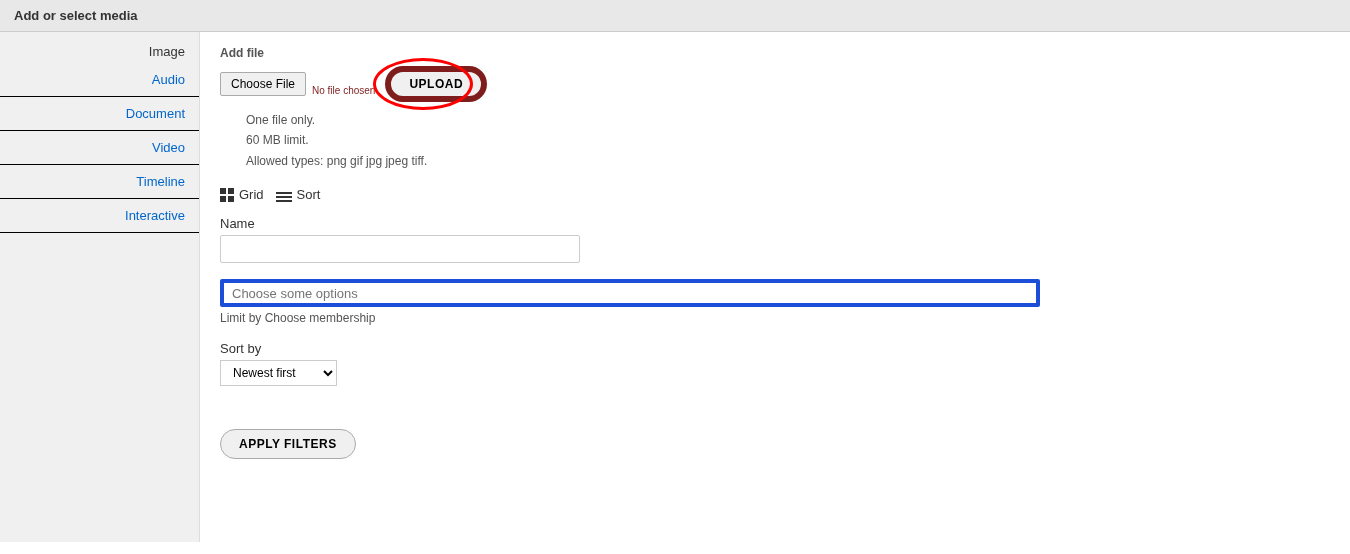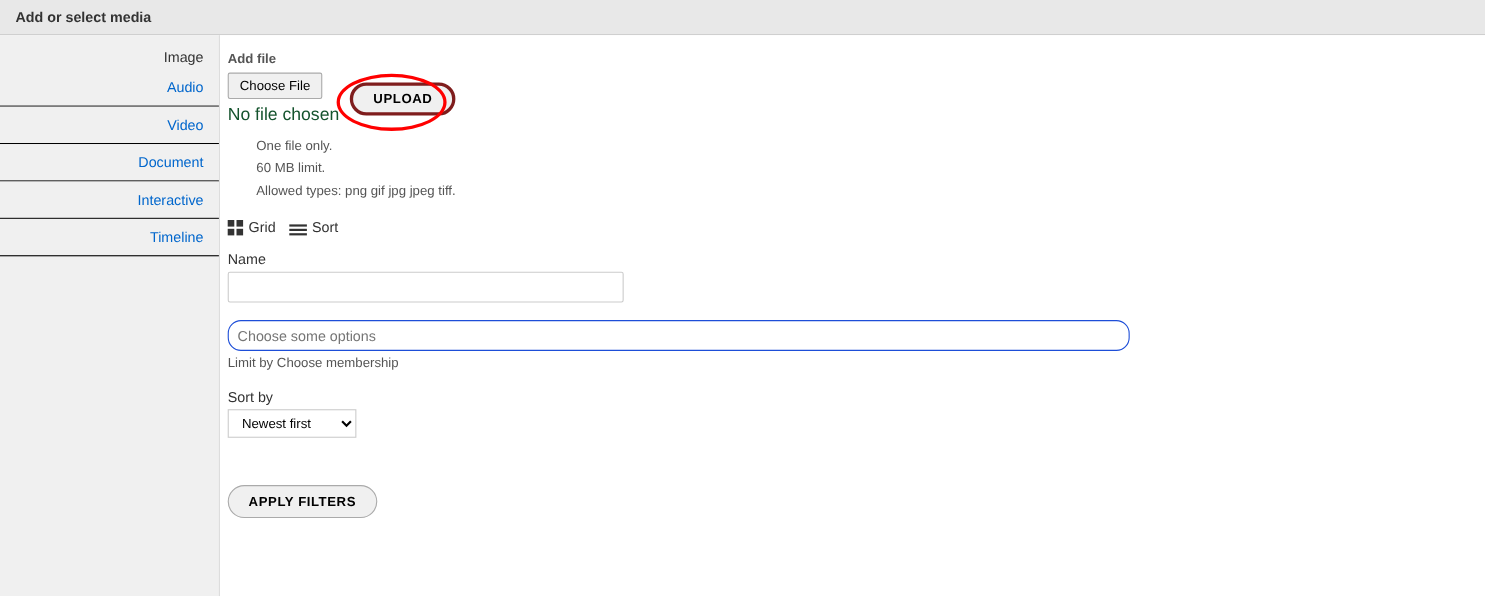--- a/index.html
+++ b/index.html
@@ -54,69 +54,68 @@
     }
 
     .sidebar-footer {
       flex: 1;
       background: #e8e8e8;
     }
 
     
     .main-content {
       flex: 1;
-      padding: 14px 7px;
+      padding: 14px 20px;
       background: #fff;
     }
 
     .section-label {
       font-size: 12px;
       color: #555;
       margin-bottom: 6px;
       font-weight: bold;
     }
 
     
     .add-file-row {
       display: flex;
       align-items: center;
       gap: 10px;
       margin-bottom: 8px;
     }
 
     .file-input-wrapper {
       display: flex;
-      align-items: flex-start;
+      align-items: flex-end;
       gap: 6px;
-      flex-direction: column;
     }
 
     .choose-file-btn {
       background: #f0f0f0;
       border: 1px solid #aaa;
       padding: 4px 10px;
       font-size: 12px;
       cursor: pointer;
       border-radius: 2px;
     }
 
     .no-file-text {
-      font-size: 16px;
-      color: #14532d;
+      font-size: 10px;
+      color: #7f1d1d;
     }
 
     
     .upload-btn-container {
       position: relative;
       display: inline-block;
     }
 
     .upload-btn {
       background: #f0f0f0;
-      border: 3px solid #7f1d1d;
+      border: 6px solid #7f1d1d;
       padding: 5px 18px;
       font-size: 12px;
       cursor: pointer;
       border-radius: 20px;
       font-weight: bold;
       letter-spacing: 0.5px;
     }
 
     .red-circle {
       position: absolute;
@@ -197,24 +196,24 @@
       border: 1px solid #ccc;
       padding: 5px 8px;
       font-size: 13px;
       border-radius: 2px;
       background: #fff;
       height: 28px;
     }
 
     .form-input-wide {
       width: 820px;
-      border: 1px solid #1d4ed8;
+      border: 4px solid #1d4ed8;
       padding: 5px 8px;
       font-size: 13px;
-      border-radius: 12px;
+      border-radius: 2px;
       background: #fff;
       height: 28px;
       color: #999;
     }
 
     .office-membership-label {
       font-size: 12px;
       color: #555;
       margin-top: 4px;
     }
@@ -246,27 +245,27 @@
 
 <div class="dialog-title">Add or select media</div>
 
 <div class="dialog-body">
 
   <div class="sidebar">
     <div class="sidebar-section-label">Image</div>
 
     <a class="sidebar-item">Audio</a>
 
+    <a class="sidebar-item">Document</a>
+
     <a class="sidebar-item">Video</a>
 
-    <a class="sidebar-item">Document</a>
+    <a class="sidebar-item">Timeline</a>
 
     <a class="sidebar-item">Interactive</a>
-
-    <a class="sidebar-item">Timeline</a>
 
     <div class="sidebar-footer"></div>
   </div>
 
   <div class="main-content">
 
     
     <div class="form-field">
       <div class="section-label">Add file</div>
 

